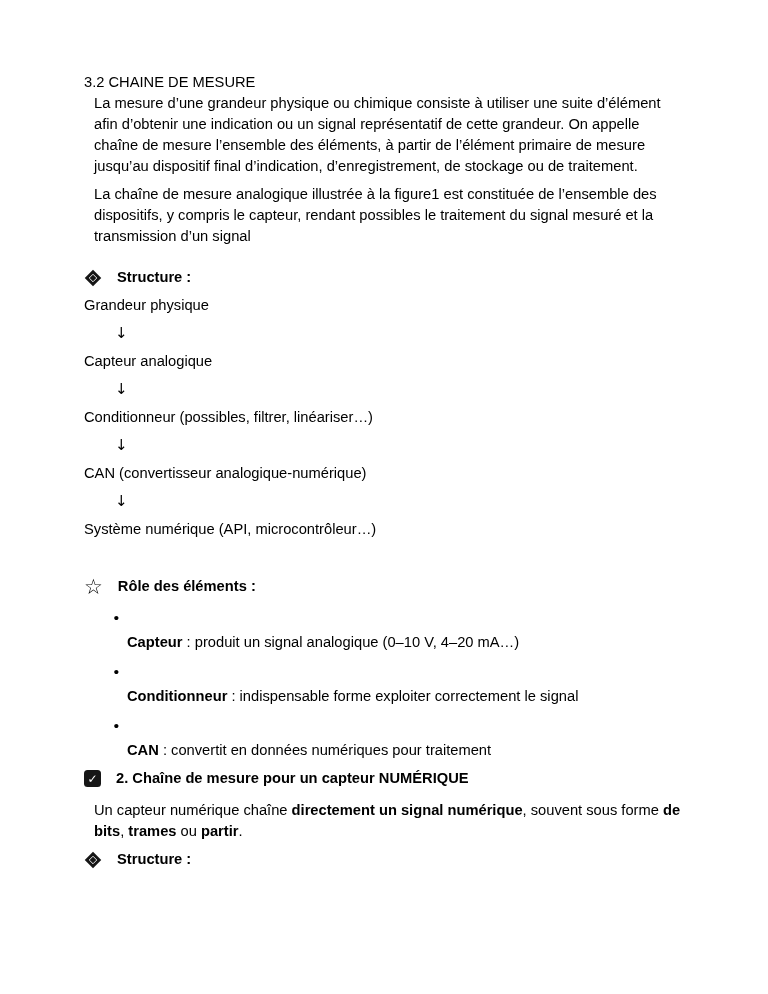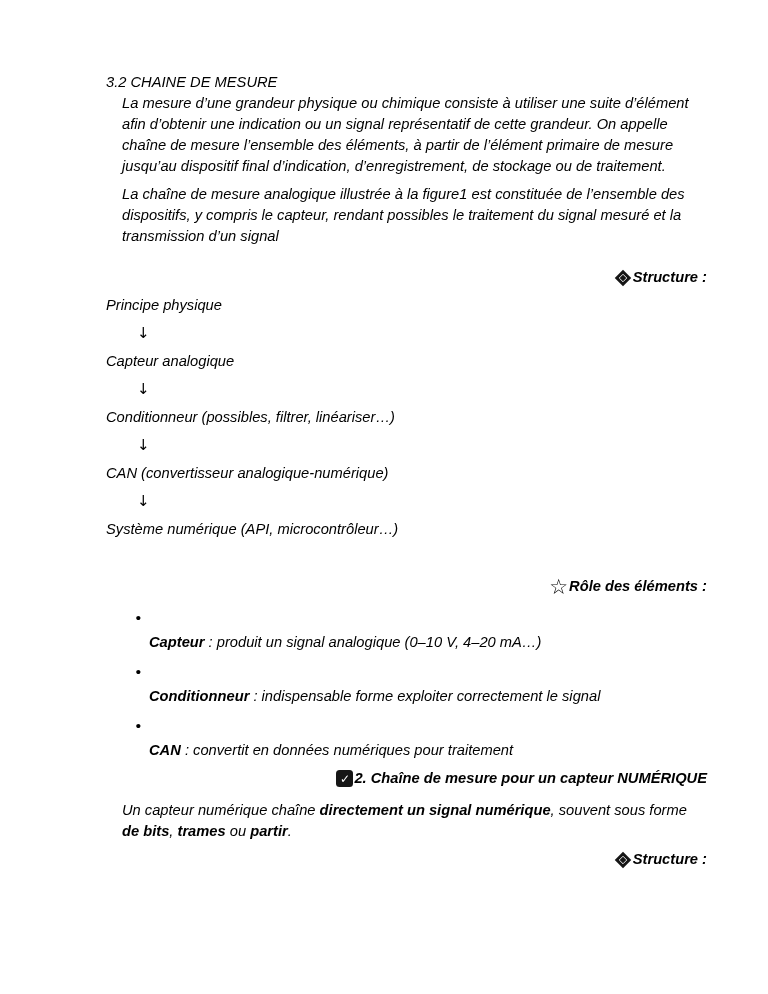--- a/index.html
+++ b/index.html
@@ -15,40 +15,38 @@
     color: #000000;
   }
   .page {
     position: relative;
     width: 768px;
     height: 994px;
     background: #ffffff;
   }
   .doc {
     position: absolute;
-    left: 106px;
+    left: 84px;
     top: 72px;
     width: 601px;
     font-size: 14.7px;
     line-height: 21px;
     color: #000000;
-    font-style: italic;
   }
   .line { margin: 0; }
-  p.para { margin: 0 0 7px 16px; }
+  p.para { margin: 0 0 7px 10px; }
   p.para.mb-gap { margin-bottom: 20px; }
   b { font-weight: bold; }
 
   .heading-icon {
     margin: 0 0 7px 0;
     display: flex;
     align-items: center;
-    gap: 1px;
+    gap: 15px;
     font-weight: bold;
-    justify-content: flex-end;
   }
   .heading-icon.mb-10 { margin-bottom: 10px; }
   .heading-icon.mb-11 { margin-bottom: 11px; }
 
   .diamond-wrap {
     display: inline-flex;
     width: 18px;
     height: 18px;
     flex: 0 0 auto;
   }
@@ -115,21 +113,21 @@
     <p class="heading-icon">
       <span class="diamond-wrap">
         <svg width="18" height="18" viewBox="0 0 20 20" aria-hidden="true">
           <path d="M10 0.8 L19.2 10 L10 19.2 L0.8 10 Z" fill="#161616"></path>
           <path d="M10 5.8 L14.2 10 L10 14.2 L5.8 10 Z" fill="none" stroke="#e8e8e8" stroke-width="1.1"></path>
         </svg>
       </span>
       <b>Structure :</b>
     </p>
 
-    <p class="chain-line">Principe physique</p>
+    <p class="chain-line">Grandeur physique</p>
     <p class="arrow-line">↓</p>
     <p class="chain-line">Capteur analogique</p>
     <p class="arrow-line">↓</p>
     <p class="chain-line">Conditionneur (possibles, filtrer, linéariser…)</p>
     <p class="arrow-line">↓</p>
     <p class="chain-line">CAN (convertisseur analogique-numérique)</p>
     <p class="arrow-line">↓</p>
     <p class="chain-line">Système numérique (API, microcontrôleur…)</p>
 
     <div class="spacer"></div>

